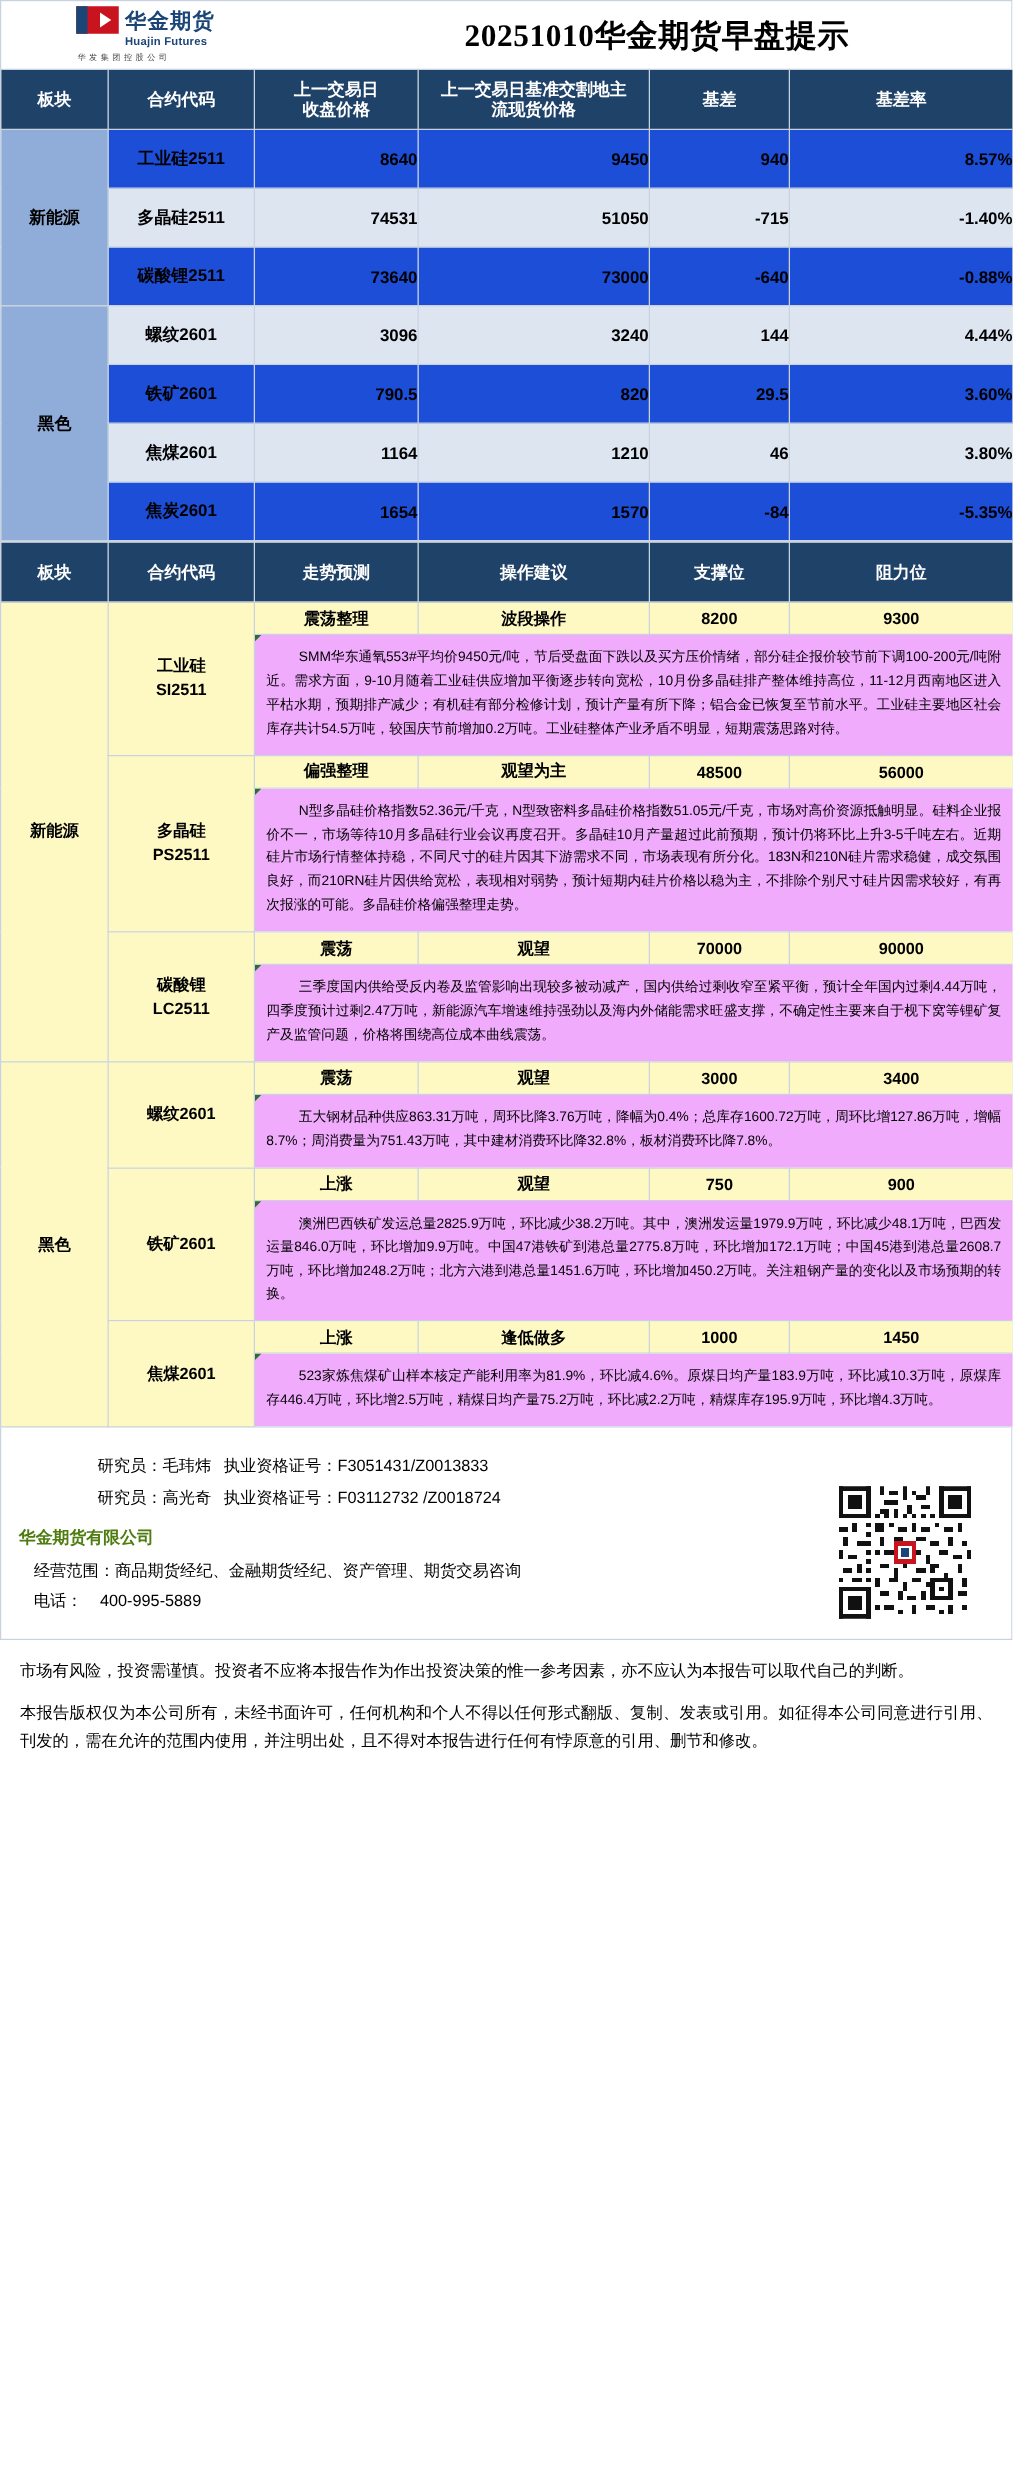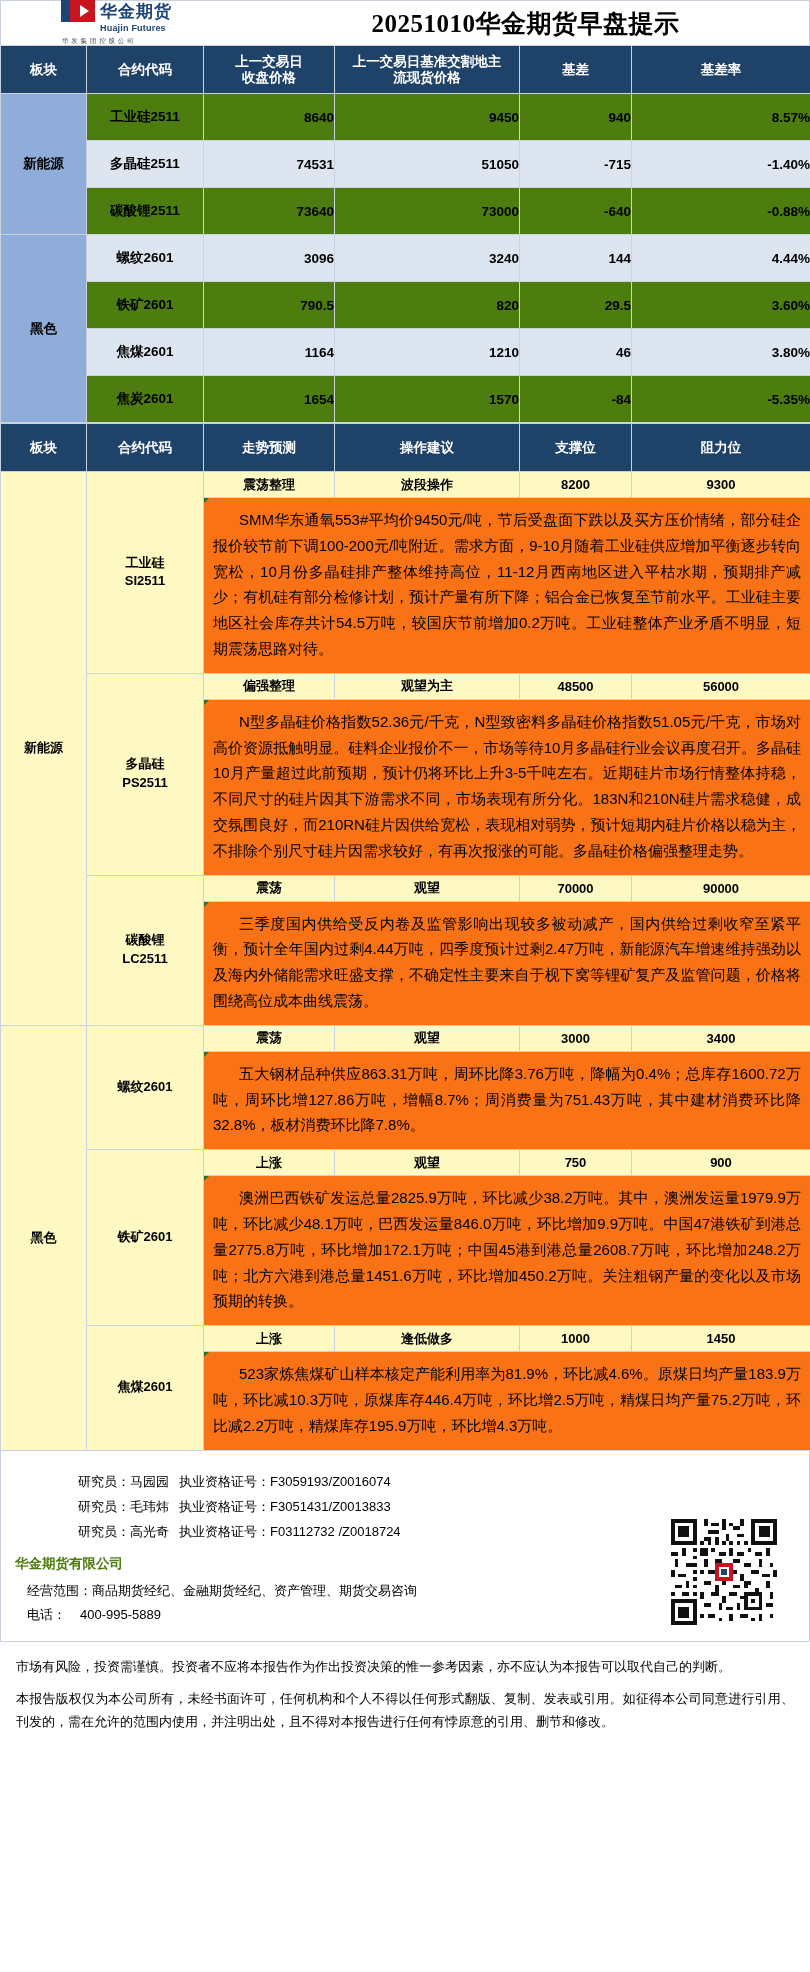--- a/index.html
+++ b/index.html
@@ -16,21 +16,21 @@
     width: 810px;
     min-height: 1972px;
     background: #fff;
     position: relative;
   }
 
   
   .masthead {
     display: flex;
     align-items: center;
-    height: 45px;
+    height: 55px;
     border: 1px solid #c9d3e0;
     border-bottom: none;
     background: #fff;
   }
   .logo-block {
     width: 258px;
     padding-left: 60px;
     display: flex;
     flex-direction: column;
     justify-content: center;
@@ -124,21 +124,21 @@
     font-size: 13.5px;
     text-align: center;
     vertical-align: middle;
   }
   .t1 td.dat {
     text-align: right;
     font-size: 13.5px;
     font-weight: bold;
     height: 47px;
   }
-  .t1 tr.odd td.dat { background: #4d7c0f; margin-top: 33px; }
+  .t1 tr.odd td.dat { background: #1d4ed8; margin-top: 33px; }
   .t1 tr.even td.dat { background: #dde5f1; }
   .t1 td.name {
     text-align: center;
     font-size: 13.5px;
     font-weight: bold;
   }
 
   
   col.c-sector { width: 86px; }
   col.c-code   { width: 117px; }
@@ -150,22 +150,22 @@
   
   .t2 td { border: 1px solid #c9d3e0; }
   .t2 .sub td {
     background: #fef9c3;
     text-align: center;
     font-size: 13px;
     font-weight: bold;
     height: 26px;
   }
   .t2 .prose td {
-    background: #f97316;
-    font-size: 15px;
+    background: #f0abfc;
+    font-size: 11px;
     line-height: 1.72;
     padding: 9px 9px 11px 9px;
     text-align: justify;
     position: relative;
   }
   .t2 .prose td .indent { text-indent: 26px; display: block; }
   .t2 .prose td::before {
     content: "";
     position: absolute;
     left: 0; top: 0;
@@ -434,24 +434,20 @@
         <tr class="prose">
           <td colspan="4">
             <span class="indent">523家炼焦煤矿山样本核定产能利用率为81.9%，环比减4.6%。原煤日均产量183.9万吨，环比减10.3万吨，原煤库存446.4万吨，环比增2.5万吨，精煤日均产量75.2万吨，环比减2.2万吨，精煤库存195.9万吨，环比增4.3万吨。</span>
           </td>
         </tr>
       </tbody>
   </table>
 
   <div class="footer">
     <div class="researchers">
-        <div class="res-row">
-          <div class="res-name">研究员：马园园</div>
-          <div class="res-lic">执业资格证号：F3059193/Z0016074</div>
-        </div>
         <div class="res-row">
           <div class="res-name">研究员：毛玮炜</div>
           <div class="res-lic">执业资格证号：F3051431/Z0013833</div>
         </div>
         <div class="res-row">
           <div class="res-name">研究员：高光奇</div>
           <div class="res-lic">执业资格证号：F03112732 /Z0018724</div>
         </div>
       </div>
 

